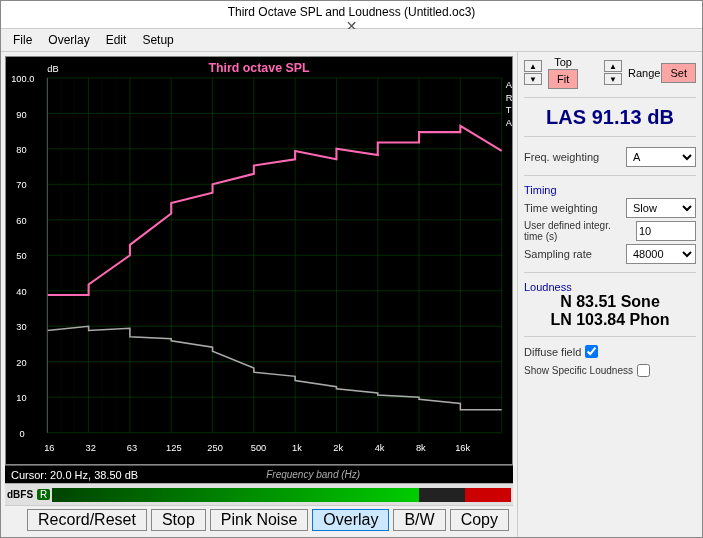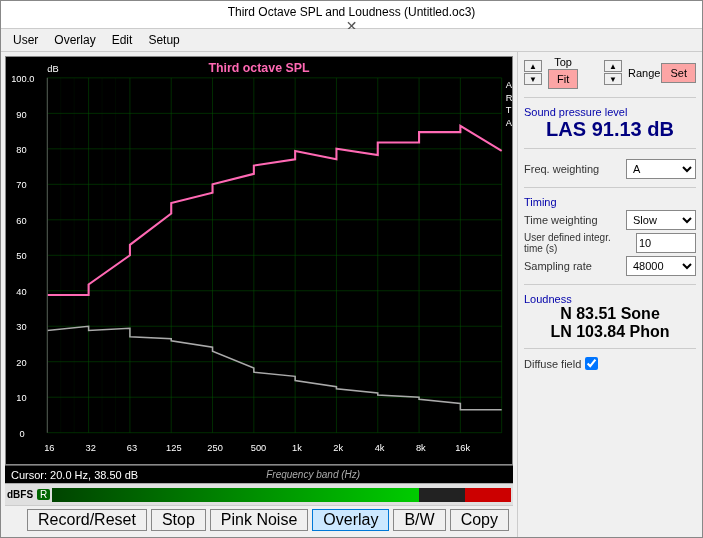--- a/index.html
+++ b/index.html
@@ -297,21 +297,21 @@
 <body>
 
 <div class="window">
 
   <div class="title-bar">
     <span class="title-bar-text">Third Octave SPL and Loudness (Untitled.oc3)</span>
     <button class="title-bar-close">✕</button>
   </div>
 
   <div class="menu-bar">
-    <span class="menu-item">User</span>
+    <span class="menu-item">File</span>
     <span class="menu-item">Overlay</span>
     <span class="menu-item">Edit</span>
     <span class="menu-item">Setup</span>
   </div>
 
   <div class="main-content">
 
     <div class="chart-area">
       <div class="chart-container">
 
@@ -439,21 +439,20 @@
         </div>
         <div style="display:flex;flex-direction:row;align-items:center;gap:1px;">
           <span style="font-size:11px;">Range</span>
           <button class="small-btn">Set</button>
         </div>
       </div>
 
       <div class="divider"></div>
 
       <div>
-        <div class="section-label">Sound pressure level</div>
         <div class="section-value">LAS 91.13 dB</div>
       </div>
 
       <div class="divider"></div>
 
       <div class="field-row">
         <span class="field-label">Freq. weighting</span>
         <select>
           <option>A</option>
           <option>B</option>
@@ -496,16 +495,20 @@
         <div class="section-value-sm">LN 103.84 Phon</div>
       </div>
 
       <div class="divider"></div>
 
       <div class="checkbox-row">
         <label>Diffuse field</label>
         <input type="checkbox" checked="" style="">
       </div>
 
+      <div class="checkbox-row">
+        <label style="font-size:10px;">Show Specific Loudness</label>
+        <input type="checkbox" style="">
+      </div>
 
     </div>
   </div>
 </div>
 
 </body></html>

